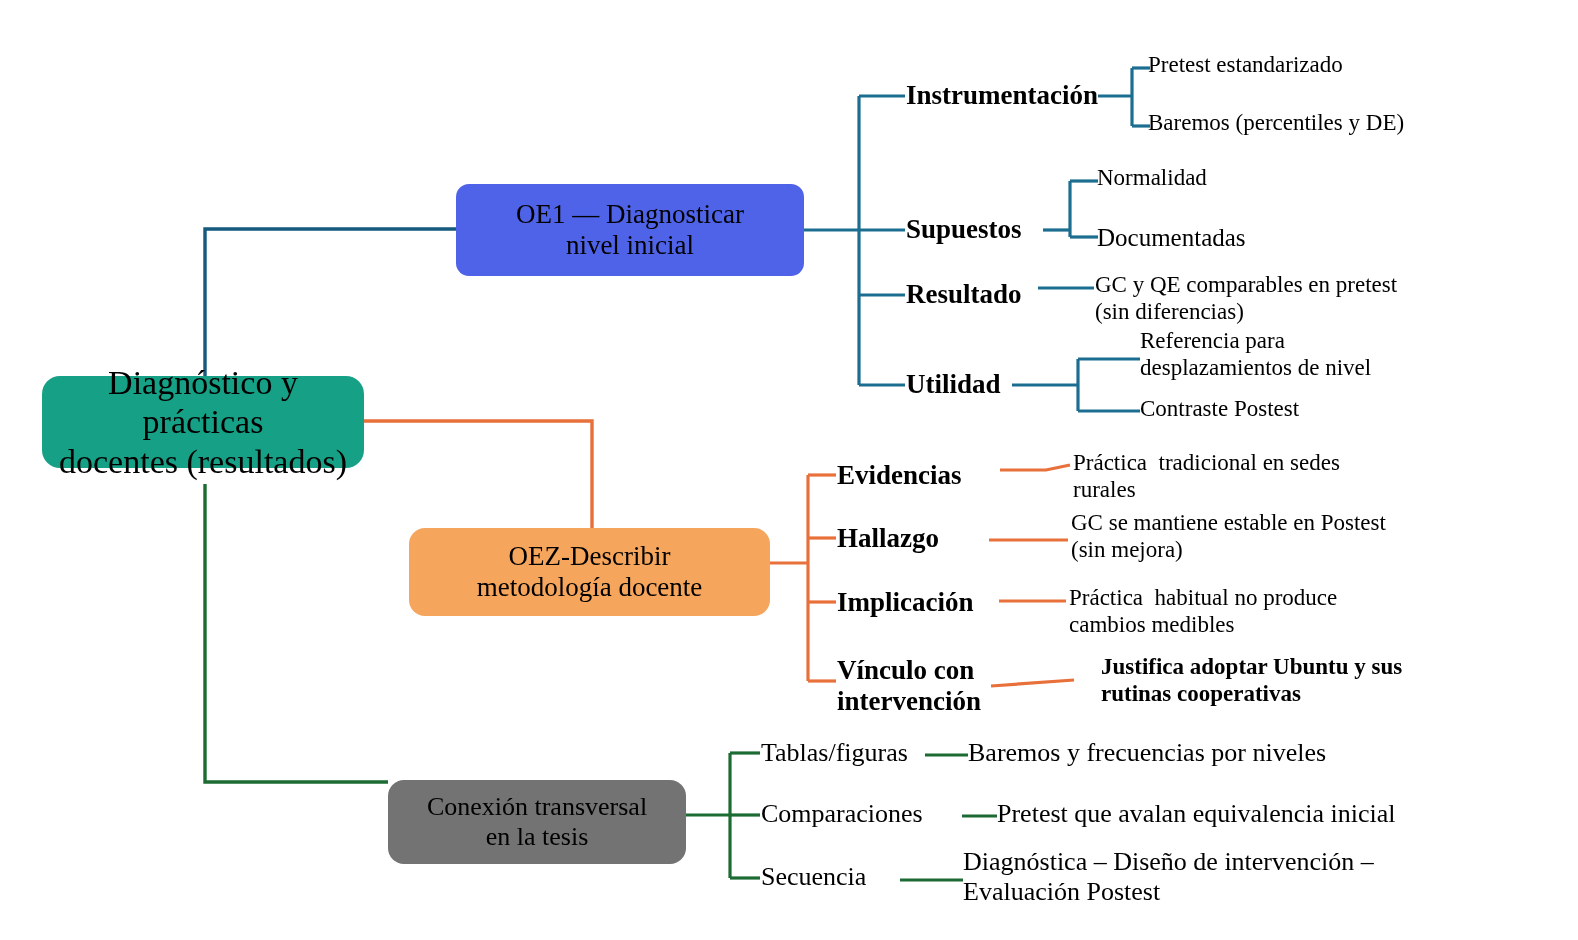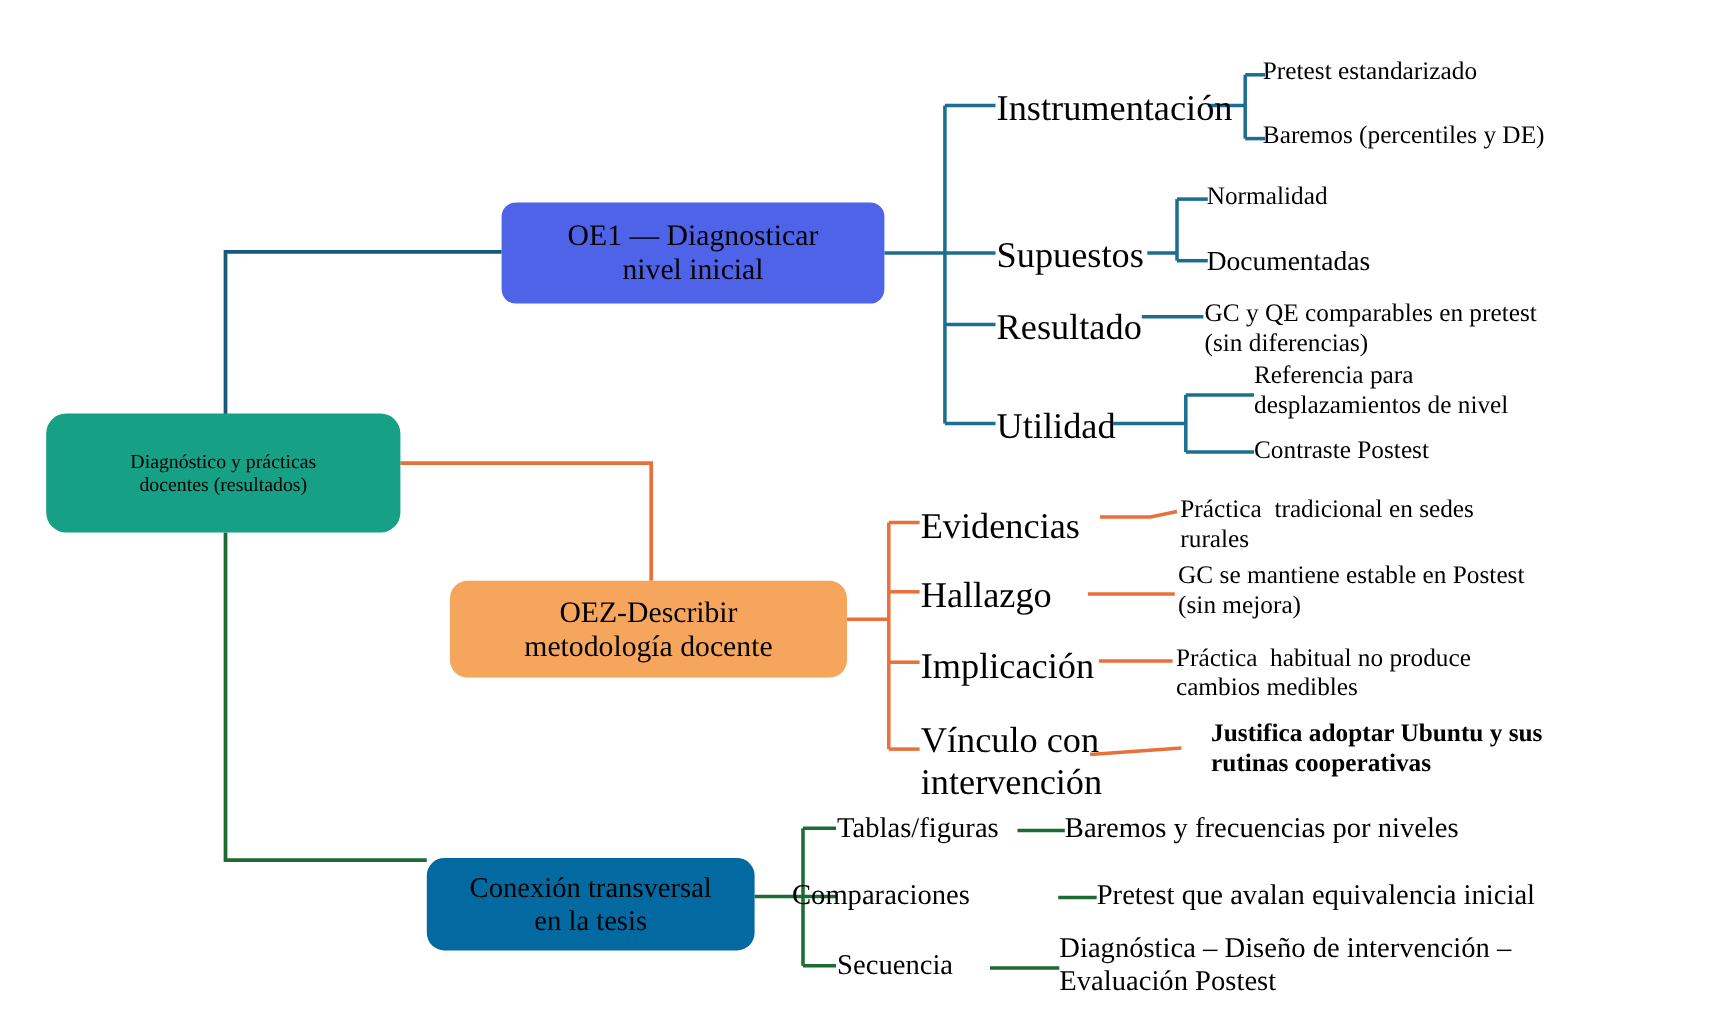--- a/index.html
+++ b/index.html
@@ -34,53 +34,53 @@
     align-items: center;
     justify-content: center;
     text-align: center;
     border-radius: 16px;
     color: #000;
     line-height: 1.15;
     padding: 4px 10px;
   }
   .node-root {
     left: 42px; top: 376px;
-    width: 322px; height: 108px;
+    width: 322px; height: 92px;
     background: #16A085;
-    font-size: 18px;
+    font-size: 34px;
     border-radius: 18px;
   }
   .node-oe1 {
     left: 456px; top: 184px;
     width: 348px; height: 92px;
     background: #4F63E8;
     font-size: 27px;
     border-radius: 13px;
   }
   .node-oez {
     left: 409px; top: 528px;
     width: 361px; height: 88px;
     background: #F6A55C;
     font-size: 27px;
   }
   .node-conex {
     left: 388px; top: 780px;
     width: 298px; height: 84px;
-    background: #0369a1;
+    background: #737373;
     font-size: 26px;
   }
 
   
   .lbl {
     position: absolute;
     white-space: pre;
     line-height: 1.16;
     color: #000;
   }
-  .l1 { font-size: 33px; }           
+  .l1 { font-size: 27px; font-weight: bold; }           
   .l2 { font-size: 23px; }           
   .l2s { font-size: 25px; }          
   .sq { font-size: 26px; }
 </style>
 </head>
 <body>
 
 <div id="canvas">
 
   <svg class="edges" viewBox="0 0 1578 940">
@@ -201,20 +201,20 @@
   <div class="lbl l1" style="left:837px; top:523px;">Hallazgo</div>
   <div class="lbl l1" style="left:837px; top:587px;">Implicación</div>
   <div class="lbl l2" style="left:1073px; top:450px;"><span>Práctica  tradicional en sedes</span><br><span>rurales</span></div>
 
   <div class="lbl l1" style="left:837px; top:655px;"><span>Vínculo con</span><br><span>intervención</span></div>
   <div class="lbl l2" style="left:1071px; top:510px;"><span>GC se mantiene estable en Postest</span><br><span>(sin mejora)</span></div>
   <div class="lbl l2" style="left:1069px; top:585px;"><span>Práctica  habitual no produce</span><br><span>cambios medibles</span></div>
   <div class="lbl l2" style="left:1101px; top:654px;font-weight:bold;"><span>Justifica adoptar Ubuntu y sus</span><br><span>rutinas cooperativas</span></div>
 
   <div class="lbl sq" style="left:761px; top:738px;">Tablas/figuras</div>
-  <div class="lbl sq" style="left:720px; top:799px;font-family:Liberation Serif, serif;">Comparaciones</div>
+  <div class="lbl sq" style="left:761px; top:799px;font-family:Liberation Serif, serif;">Comparaciones</div>
   <div class="lbl sq" style="left:761px; top:862px;">Secuencia</div>
 
   <div class="lbl sq" style="left:968px; top:738px;">Baremos y frecuencias por niveles</div>
   <div class="lbl sq" style="left:997px; top:799px;">Pretest que avalan equivalencia inicial</div>
   <div class="lbl sq" style="left:963px; top:847px;"><span>Diagnóstica – Diseño de intervención –</span><br><span>Evaluación Postest</span></div>
 
 </div>
 
 </body></html>

